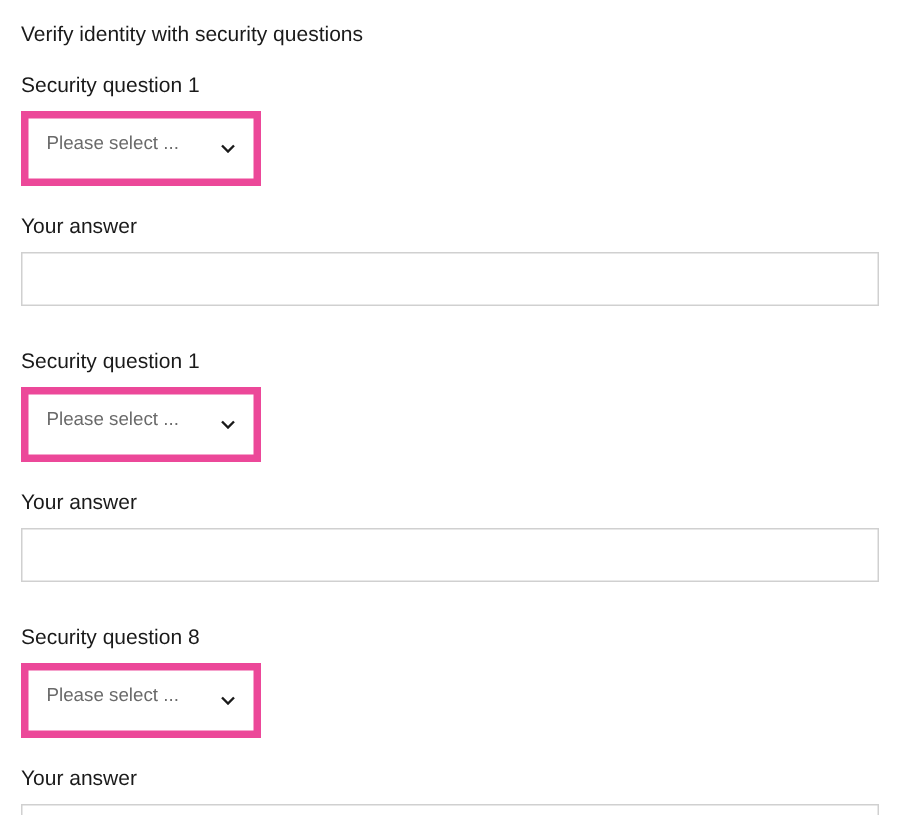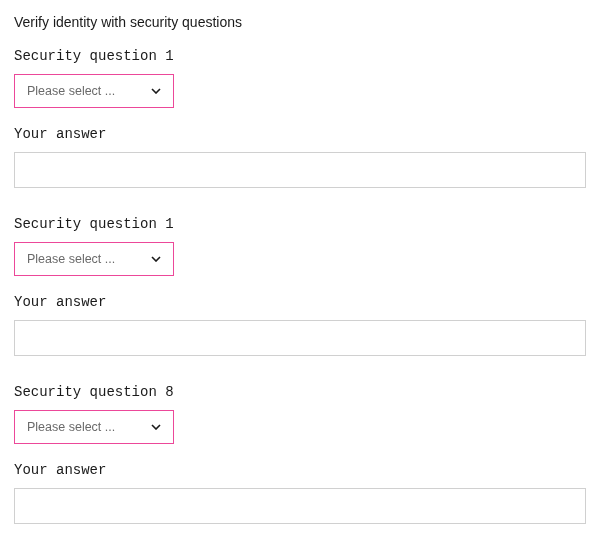--- a/index.html
+++ b/index.html
@@ -18,28 +18,27 @@
       font-size: 14px;
       font-weight: 400;
       margin-bottom: 18px;
       color: #1a1a1a;
     }
     .field-label {
       font-size: 14px;
       font-weight: 400;
       margin-bottom: 10px;
       color: #1a1a1a;
-      font-family: Liberation Mono, monospace;
     }
     .select-wrap {
       position: relative;
       display: inline-block;
-      border: 1px solid #ec4899;
+      border: 5px solid #ec4899;
       background: #ffffff;
-      height: 34px;
+      height: 50px;
       width: 160px;
       margin-bottom: 18px;
       cursor: pointer;
     }
     .select-text {
       font-size: 12.5px;
       color: #6a6a6a;
       line-height: 32px;
       padding-left: 12px;
       white-space: nowrap;

